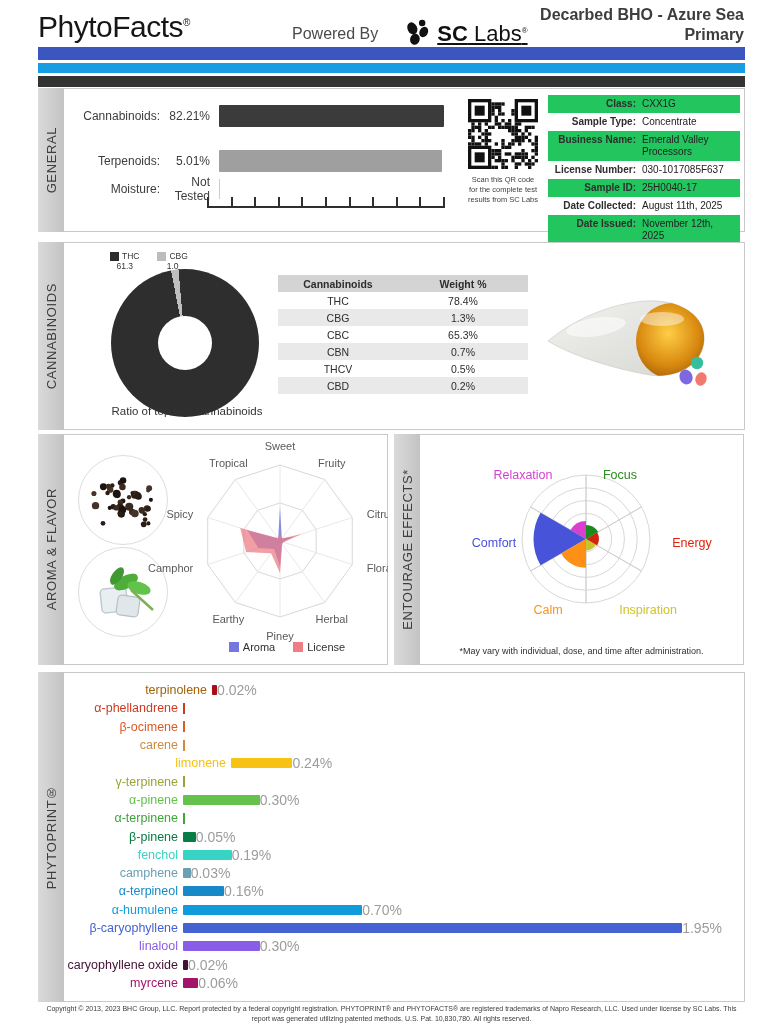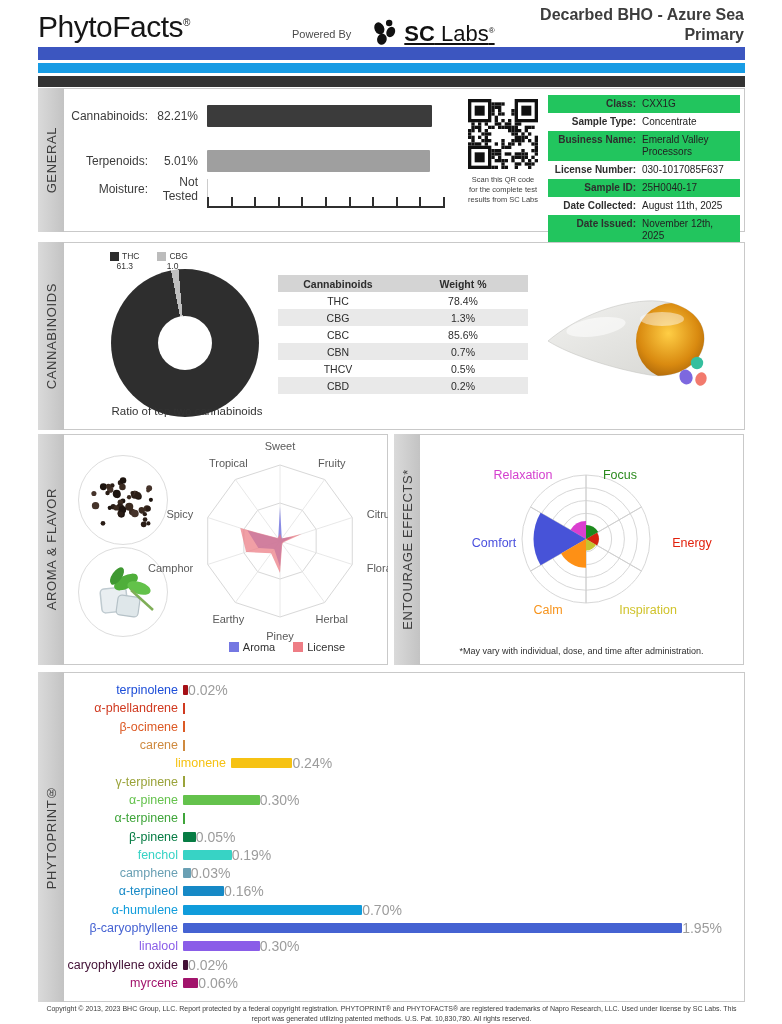--- a/index.html
+++ b/index.html
@@ -3,34 +3,34 @@
 <meta charset="utf-8">
 <title>PhytoFacts Report</title>
 <style>
   html,body{margin:0;padding:0;background:#fff;}
   .page{position:relative;width:782px;height:1024px;background:#fff;overflow:hidden;
         font-family:"Liberation Sans",sans-serif;color:#333;}
   
   .brand{position:absolute;left:38px;top:10px;font-size:30px;font-weight:500;color:#161616;letter-spacing:-0.5px;}
   .brand sup{font-size:10px;}
   .powered{position:absolute;left:292px;top:18px;display:flex;align-items:center;}
-  .powered-text{font-size:11px;color:#4a4a4a;margin-right:20px;}
+  .powered-text{font-size:16px;color:#4a4a4a;margin-right:26px;}
   .sclabs-name{font-size:22px;color:#111;margin-left:6px;text-decoration:underline;}
   .sclabs-name b{font-weight:700;}
   .sclabs-name sup{font-size:8px;}
   .title{position:absolute;right:38px;top:5px;text-align:right;font-size:16px;font-weight:700;color:#3d3d3d;line-height:1.25;}
   
   .stripe{position:absolute;left:38px;width:707px;}
   
   .section{position:absolute;display:flex;}
   .tab{width:26px;background:linear-gradient(90deg,#dadada,#c3c3c3);display:flex;align-items:center;justify-content:center;flex:none;}
   .tab span{writing-mode:vertical-rl;transform:rotate(180deg);font-size:13px;color:#3d3d3d;letter-spacing:0.6px;white-space:nowrap;}
   .content{position:relative;flex:1;border:1px solid #c9c9c9;border-left:none;background:#fff;}
   
-  .grow{position:absolute;left:0;display:flex;align-items:center;font-size:12px;color:#3c3c3c;height:22px;}
+  .grow{position:absolute;left:12px;display:flex;align-items:center;font-size:12px;color:#3c3c3c;height:22px;}
   .glabel{width:84px;text-align:right;flex:none;}
   .gvalue{width:50px;text-align:right;flex:none;margin-right:9px;}
   .gbarwrap{position:relative;width:238px;height:22px;flex:none;}
   .gbar{position:absolute;left:0;top:0;height:22px;border-radius:1px;}
   .ruler{position:absolute;left:143px;top:106px;width:238px;height:13px;}
   .ruler .base{position:absolute;left:0;right:0;bottom:0;height:2px;background:#2f2f2f;}
   .ruler .tick{position:absolute;bottom:0;width:2px;height:11px;background:#2f2f2f;}
   .qr{position:absolute;left:404px;top:10px;width:70px;height:70px;}
   .qr-caption{position:absolute;left:372px;top:86px;width:134px;text-align:center;font-size:7.5px;line-height:1.3;color:#3f3f3f;}
   .info{position:absolute;left:484px;top:6px;width:192px;font-size:10px;}
@@ -353,21 +353,21 @@
           <div class="crow">
             <div>THC</div>
             <div>78.4%</div>
           </div>
           <div class="crow shade">
             <div>CBG</div>
             <div>1.3%</div>
           </div>
           <div class="crow">
             <div>CBC</div>
-            <div>85.6%</div>
+            <div>65.3%</div>
           </div>
           <div class="crow shade">
             <div>CBN</div>
             <div>0.7%</div>
           </div>
           <div class="crow">
             <div>THCV</div>
             <div>0.5%</div>
           </div>
           <div class="crow shade">
@@ -535,21 +535,21 @@
     </div>
   </div>
 
   <div class="section" style="left:38px;top:672px;width:707px;height:330px;">
     <div class="tab">
         <span>PHYTOPRINT®</span>
       </div>
     <div class="content">
       <div id="terpene-rows" style="position:absolute;left:0;right:0;top:8px;">
           <div class="trow">
-            <div class="tlabel" style="color: #1d4ed8;">terpinolene</div>
+            <div class="tlabel" style="color: #a16207; padding-left: 29px;">terpinolene</div>
             <div class="tbar" style="width: 5.12px; background: rgb(165, 15, 21);"></div>
             <div class="tval">0.02%</div>
           </div>
           <div class="trow">
             <div class="tlabel" style="color: rgb(208, 58, 32);">α-phellandrene</div>
             <div class="ttick" style="background: rgb(208, 58, 32);"></div>
           </div>
           <div class="trow">
             <div class="tlabel" style="color: rgb(220, 90, 37);">β-ocimene</div>
             <div class="ttick" style="background: rgb(220, 90, 37);"></div>

